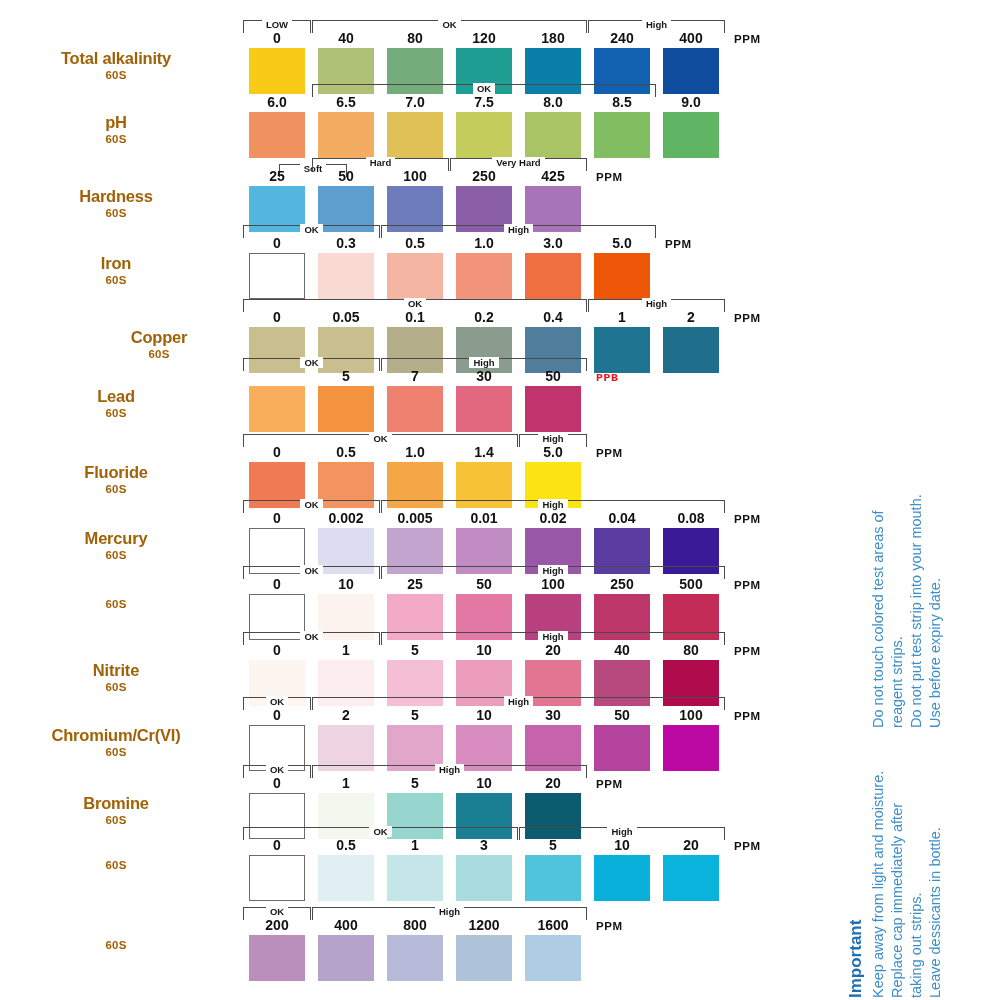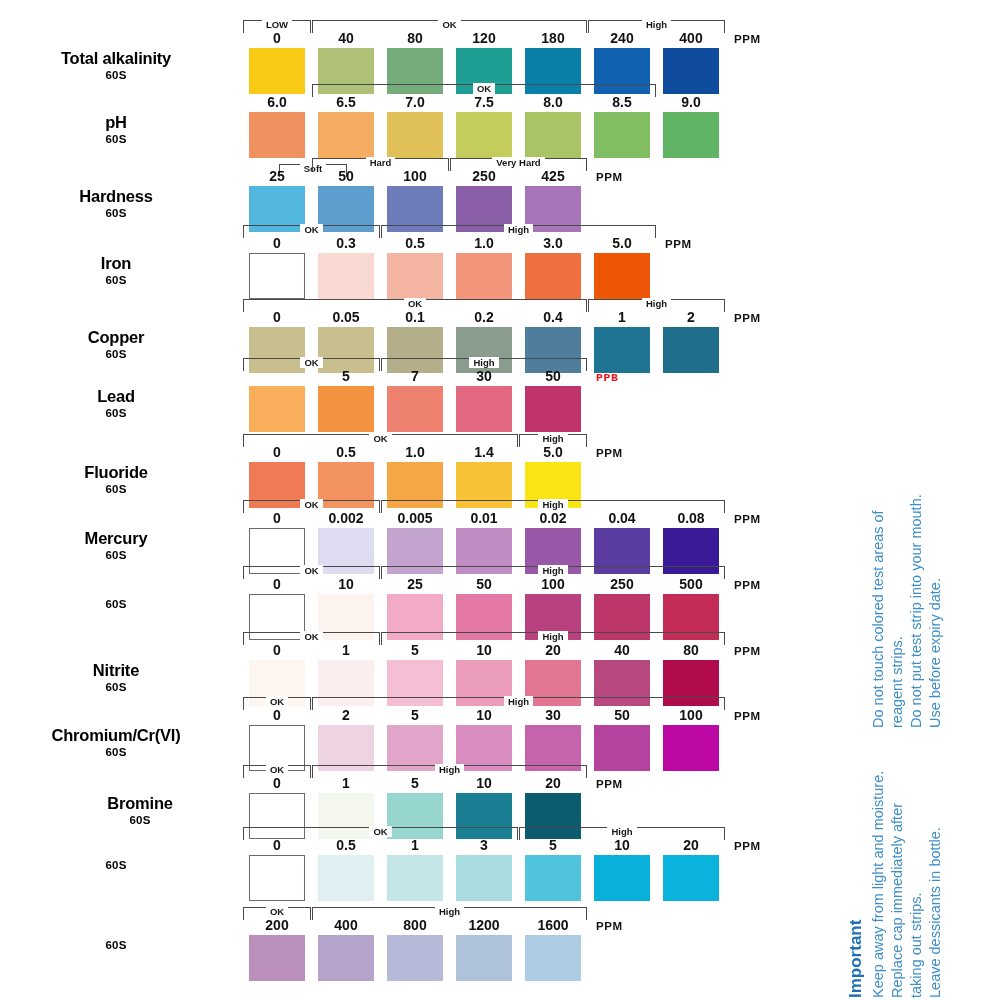--- a/index.html
+++ b/index.html
@@ -18,21 +18,21 @@
   .row{
     position:absolute;
     left:0;
     width:1000px;
   }
   .row-label{
     position:absolute;
     left:0;
     width:232px;
     text-align:center;
-    color:#000000;
+    color:#a16207;
   }
   .row-label .name{
     display:block;
     font-size:16.5px;
     font-weight:bold;
     line-height:1.05;
     letter-spacing:-0.2px;
     white-space:nowrap;
   }
   .row-label .sub{
@@ -222,21 +222,21 @@
       <div class="sw" style="left: 387px; top: 253px; width: 56px; height: 46px; background: rgb(244, 181, 162);"></div>
       <div class="val" style="left: 456px; width: 56px; top: 236px;">1.0</div>
       <div class="sw" style="left: 456px; top: 253px; width: 56px; height: 46px; background: rgb(242, 149, 122);"></div>
       <div class="val" style="left: 525px; width: 56px; top: 236px;">3.0</div>
       <div class="sw" style="left: 525px; top: 253px; width: 56px; height: 46px; background: rgb(240, 111, 64);"></div>
       <div class="val" style="left: 594px; width: 56px; top: 236px;">5.0</div>
       <div class="sw" style="left: 594px; top: 253px; width: 56px; height: 46px; background: rgb(239, 87, 8);"></div>
       <div class="unit" style="left: 665px; top: 238px;">PPM</div>
     </div>
     <div class="row" style="top: 0px;">
-      <div class="row-label" style="top: 329px;">
+      <div class="row-label" style="top: 329px; padding-left: 43px;">
         <span class="name">Copper</span>
         <span class="sub">60S</span>
       </div>
       <div class="bracket" style="left: 243px; width: 344px; top: 299px;">
         <div class="btextwrap"><span>OK</span></div>
       </div>
       <div class="bracket" style="left: 588px; width: 137px; top: 299px;">
         <div class="btextwrap"><span>High</span></div>
       </div>
       <div class="val" style="left: 249px; width: 56px; top: 310px;">0</div>
@@ -401,21 +401,21 @@
       <div class="sw" style="left: 456px; top: 725px; width: 56px; height: 46px; background: rgb(217, 140, 191);"></div>
       <div class="val" style="left: 525px; width: 56px; top: 708px;">30</div>
       <div class="sw" style="left: 525px; top: 725px; width: 56px; height: 46px; background: rgb(197, 99, 172);"></div>
       <div class="val" style="left: 594px; width: 56px; top: 708px;">50</div>
       <div class="sw" style="left: 594px; top: 725px; width: 56px; height: 46px; background: rgb(181, 68, 159);"></div>
       <div class="val" style="left: 663px; width: 56px; top: 708px;">100</div>
       <div class="sw" style="left: 663px; top: 725px; width: 56px; height: 46px; background: rgb(188, 9, 164);"></div>
       <div class="unit" style="left: 734px; top: 710px;">PPM</div>
     </div>
     <div class="row" style="top: 0px;">
-      <div class="row-label" style="top: 795px; padding-left: 24px;">
+      <div class="row-label" style="top: 795px;">
         <span class="name">Bromine</span>
         <span class="sub">60S</span>
       </div>
       <div class="bracket" style="left: 243px; width: 68px; top: 765px;">
         <div class="btextwrap"><span>OK</span></div>
       </div>
       <div class="bracket" style="left: 312px; width: 275px; top: 765px;">
         <div class="btextwrap"><span>High</span></div>
       </div>
       <div class="val" style="left: 249px; width: 56px; top: 776px;">0</div>

